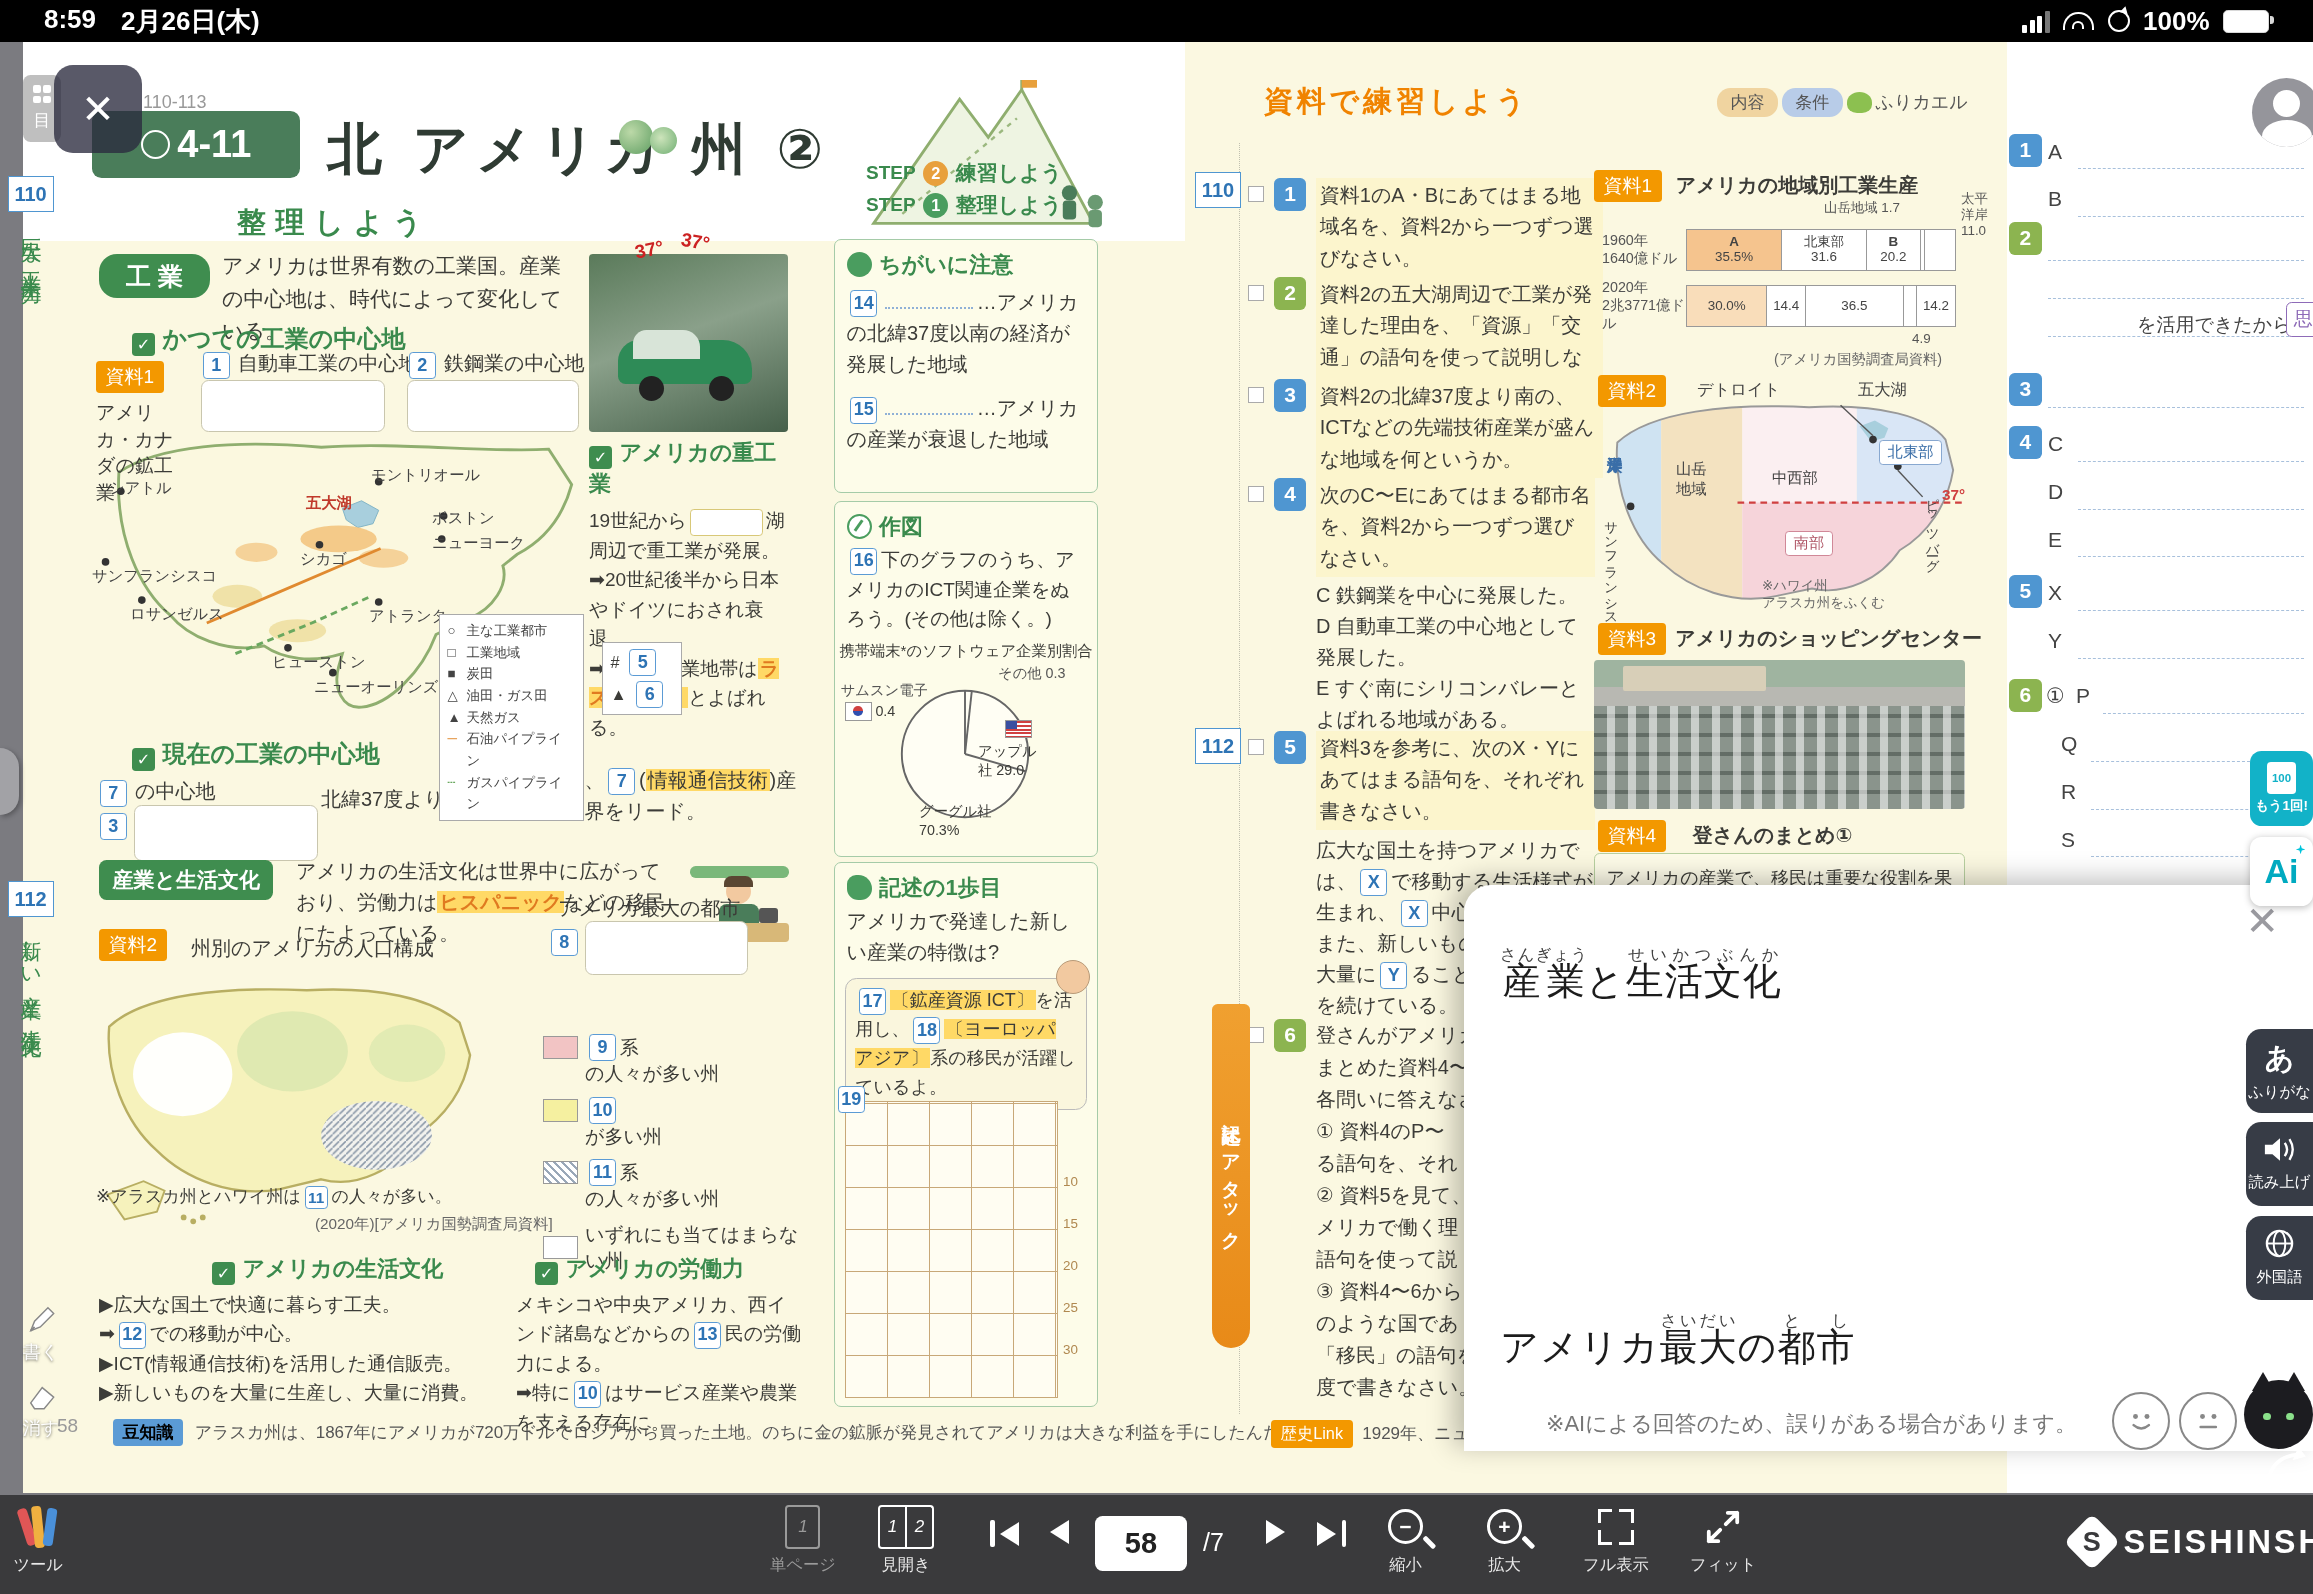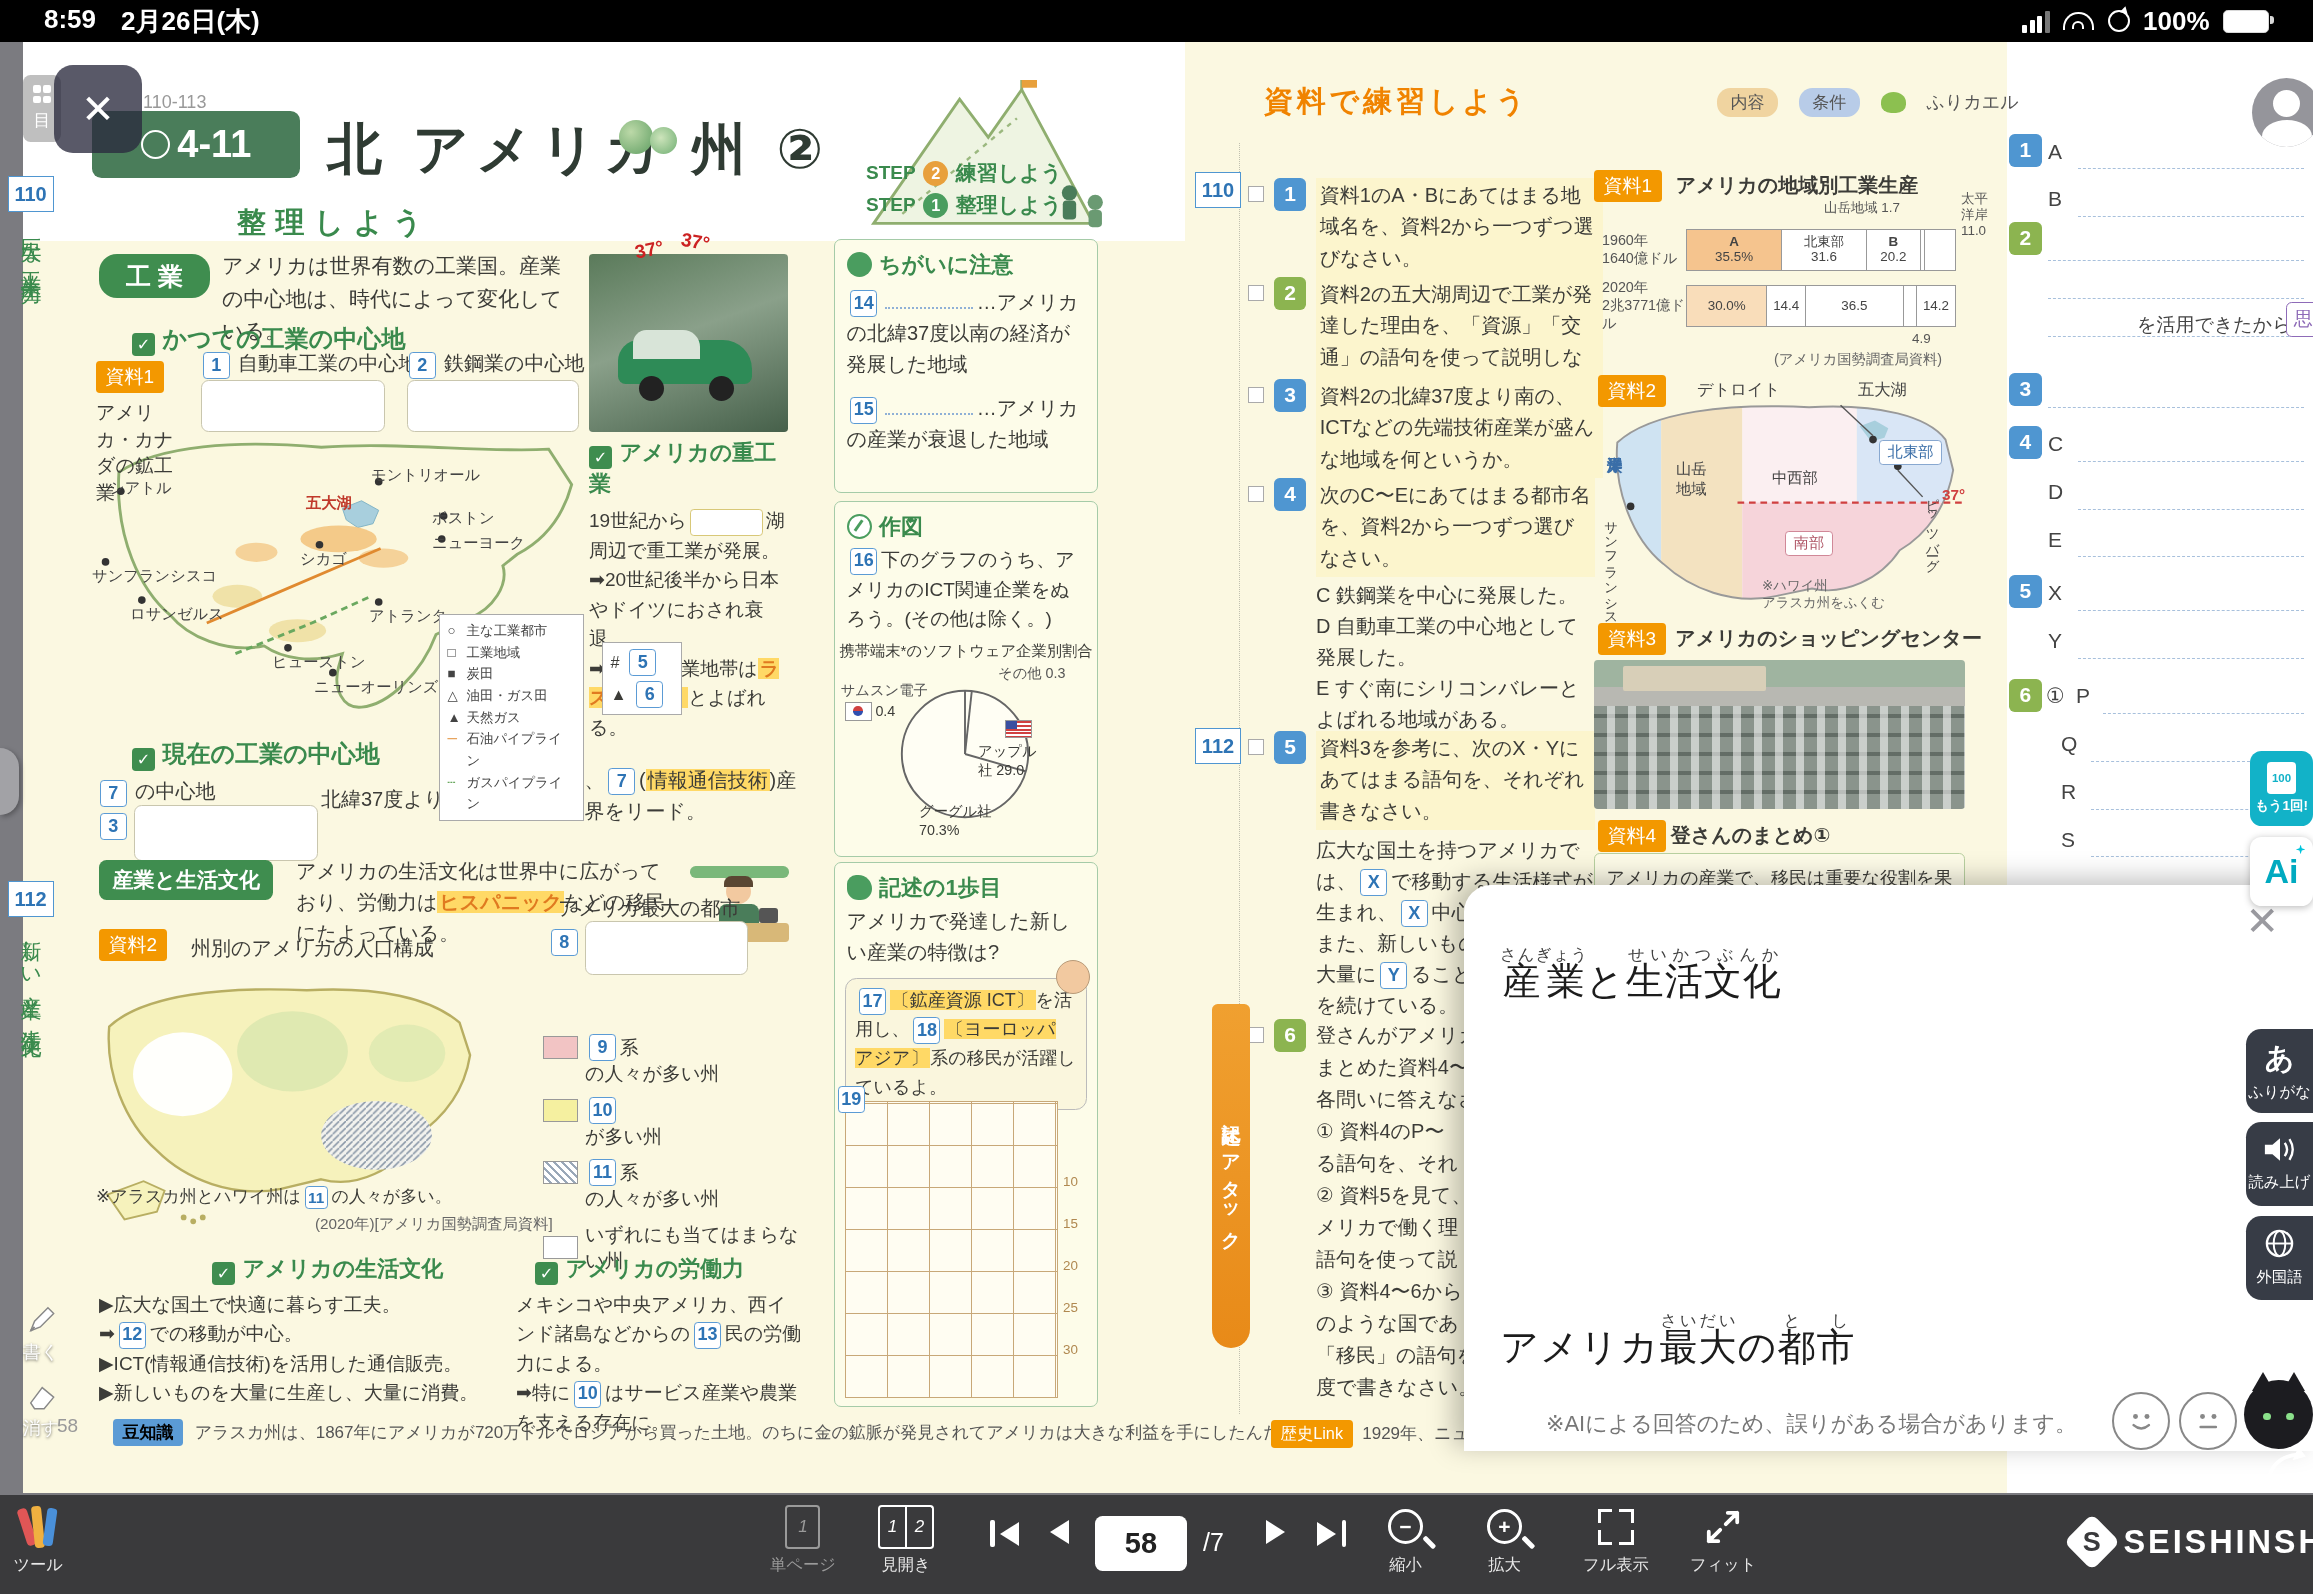--- a/index.html
+++ b/index.html
@@ -475,21 +475,21 @@
   <span class="gridch" style="left:845px;top:1143px;">用</span>
   <span class="gridch" style="left:887px;top:1143px;">し</span>
   <span class="gridch" style="left:929px;top:1143px;">、</span>
   <span class="gridmark" style="left:1063px;top:1174px;">10</span>
   <span class="gridmark" style="left:1063px;top:1216px;">15</span>
   <span class="gridmark" style="left:1063px;top:1258px;">20</span>
   <span class="gridmark" style="left:1063px;top:1300px;">25</span>
   <span class="gridmark" style="left:1063px;top:1342px;">30</span>
 
   <div class="ab" style="left:1264px;top:82px;font-size:29px;font-weight:bold;color:#f08300;letter-spacing:3.8px;z-index:6;">資料で練習しよう</div>
-  <div class="ab" style="left:1717px;top:88px;display:flex;align-items:center;gap:21px;z-index:6;">
+  <div class="ab" style="left:1717px;top:88px;display:flex;align-items:center;gap:4px;z-index:6;">
     <span class="pill" style="background:#f0d4a0;">内容</span>
     <span class="pill" style="background:#b8cce8;">条件</span>
     <i style="width:25px;height:21px;border-radius:50% 50% 40% 40%;background:#8cc050;position:relative;"></i>
     <span style="font-size:18px;color:#555;">ふりカエル</span>
   </div>
   <div class="ab" style="left:1239px;top:143px;height:1271px;border-left:1.9px dotted #c0c0b0;z-index:4;"></div>
   <div class="tabnum" style="left:1195px;top:172px;">110</div>
   <div class="tabnum" style="left:1195px;top:728px;">112</div>
 
   <div class="q" style="left:1248px;top:178px;">
@@ -658,21 +658,21 @@
     <span style="font-size:20px;font-weight:bold;">アメリカのショッピングセンター</span>
   </div>
   <div class="ab" style="left:1594px;top:660px;width:371px;height:149px;border-radius:3.8px;overflow:hidden;z-index:5;
        background:linear-gradient(180deg,#9fb4a0 0 27px,#b8b8b2 27px 46px,#8a948c 46px 149px);">
     <i style="position:absolute;left:0;top:46px;width:371px;height:103px;background:
        repeating-linear-gradient(90deg,transparent 0 13.4px,rgba(255,255,255,.55) 13.4px 21px),
        repeating-linear-gradient(0deg,transparent 0 15.3px,rgba(60,70,64,.5) 15.3px 19px);"></i>
     <i style="position:absolute;left:29px;top:5.7px;width:143px;height:25px;background:#d8cfb8;border-radius:1.9px;"></i>
   </div>
 
-  <div class="ab" style="left:1598px;top:820px;z-index:6;display:flex;align-items:center;gap:5px;">
+  <div class="ab" style="left:1598px;top:820px;z-index:6;display:flex;align-items:center;gap:27px;">
     <span class="chipO">資料4</span>
     <span style="font-size:20px;font-weight:bold;">登さんのまとめ①</span>
   </div>
   <div class="ab" style="left:1594px;top:853px;width:371px;height:115px;border:1.9px solid #b8d0a0;background:#fdfbe8;border-radius:5.7px;padding:9.6px 11.5px;box-sizing:border-box;font-size:18px;line-height:1.6;z-index:5;">
     <div>アメリカの産業で、移民は重要な役割を果た</div>
     <div>してきた。かつてはアフリカの人々が労働力を補</div>
   </div>
 
   <div class="ab" style="left:2009px;top:134px;z-index:6;">
       <span class="nbs">1</span>

